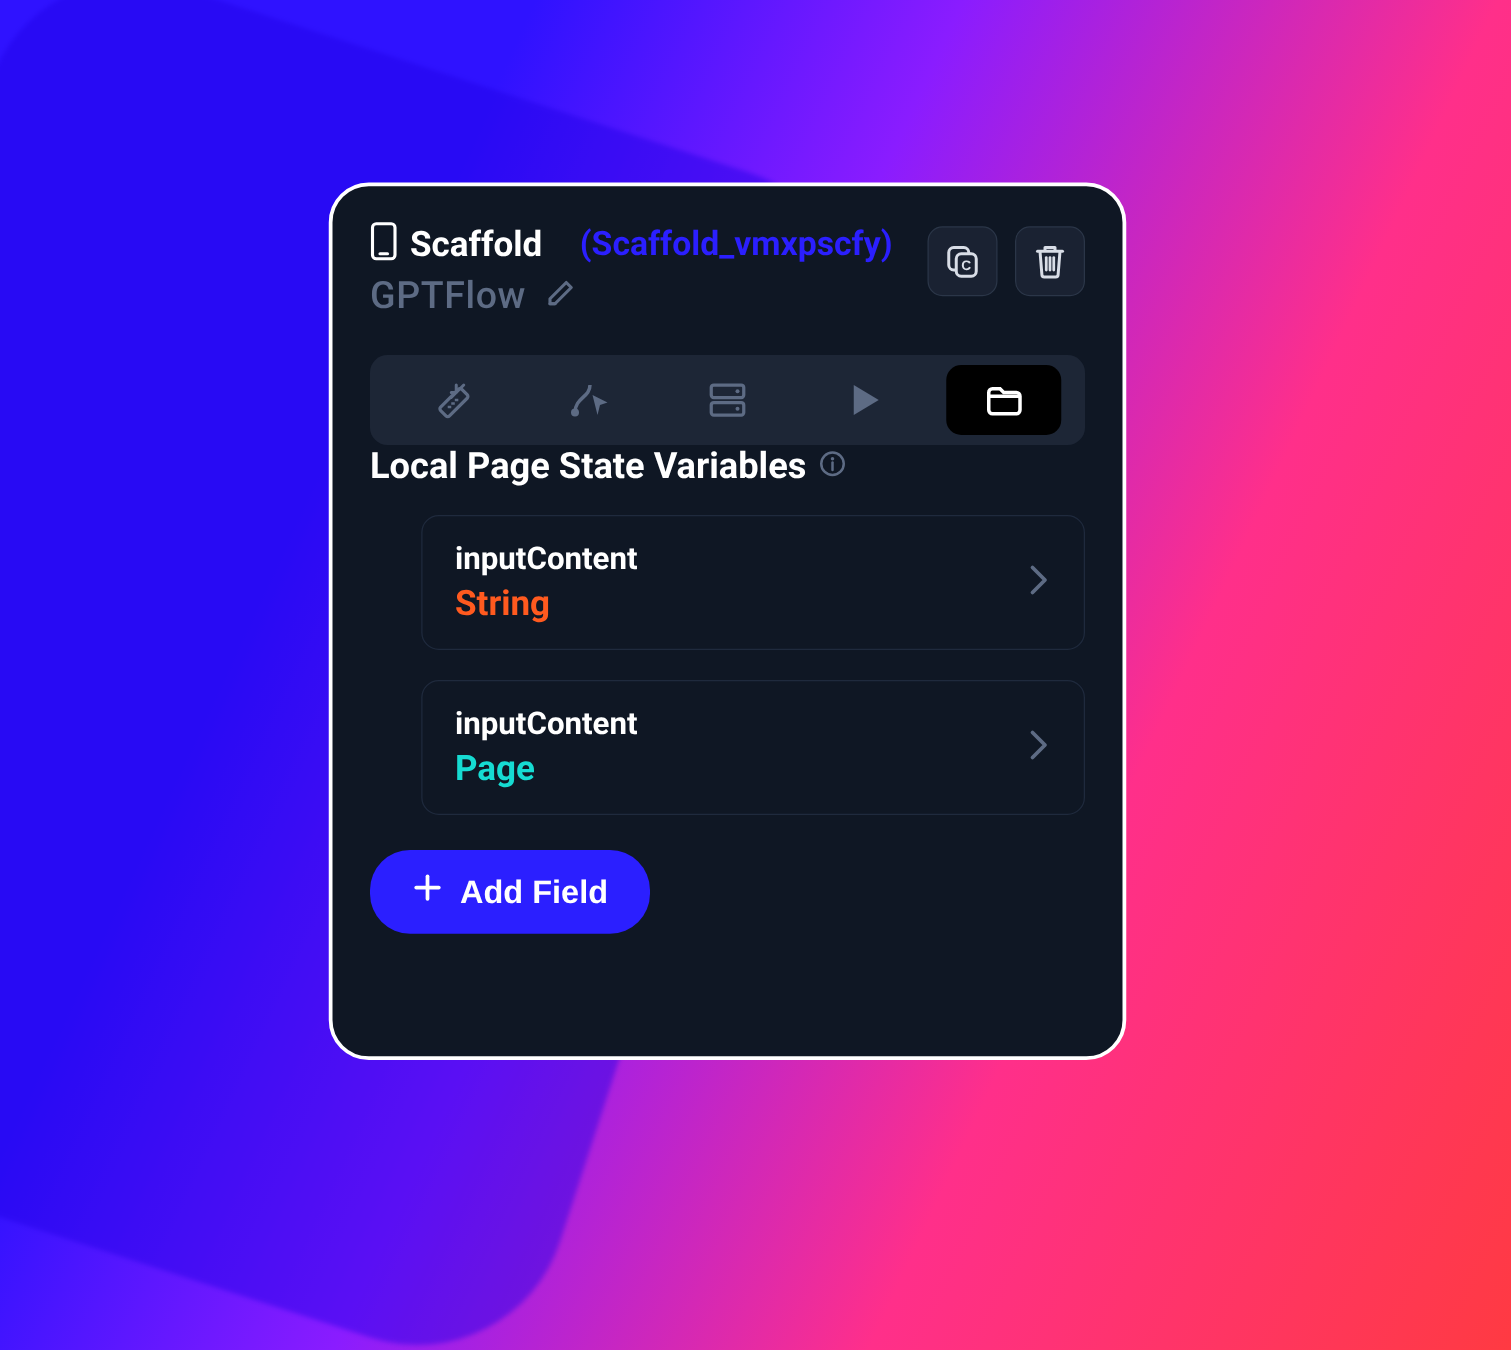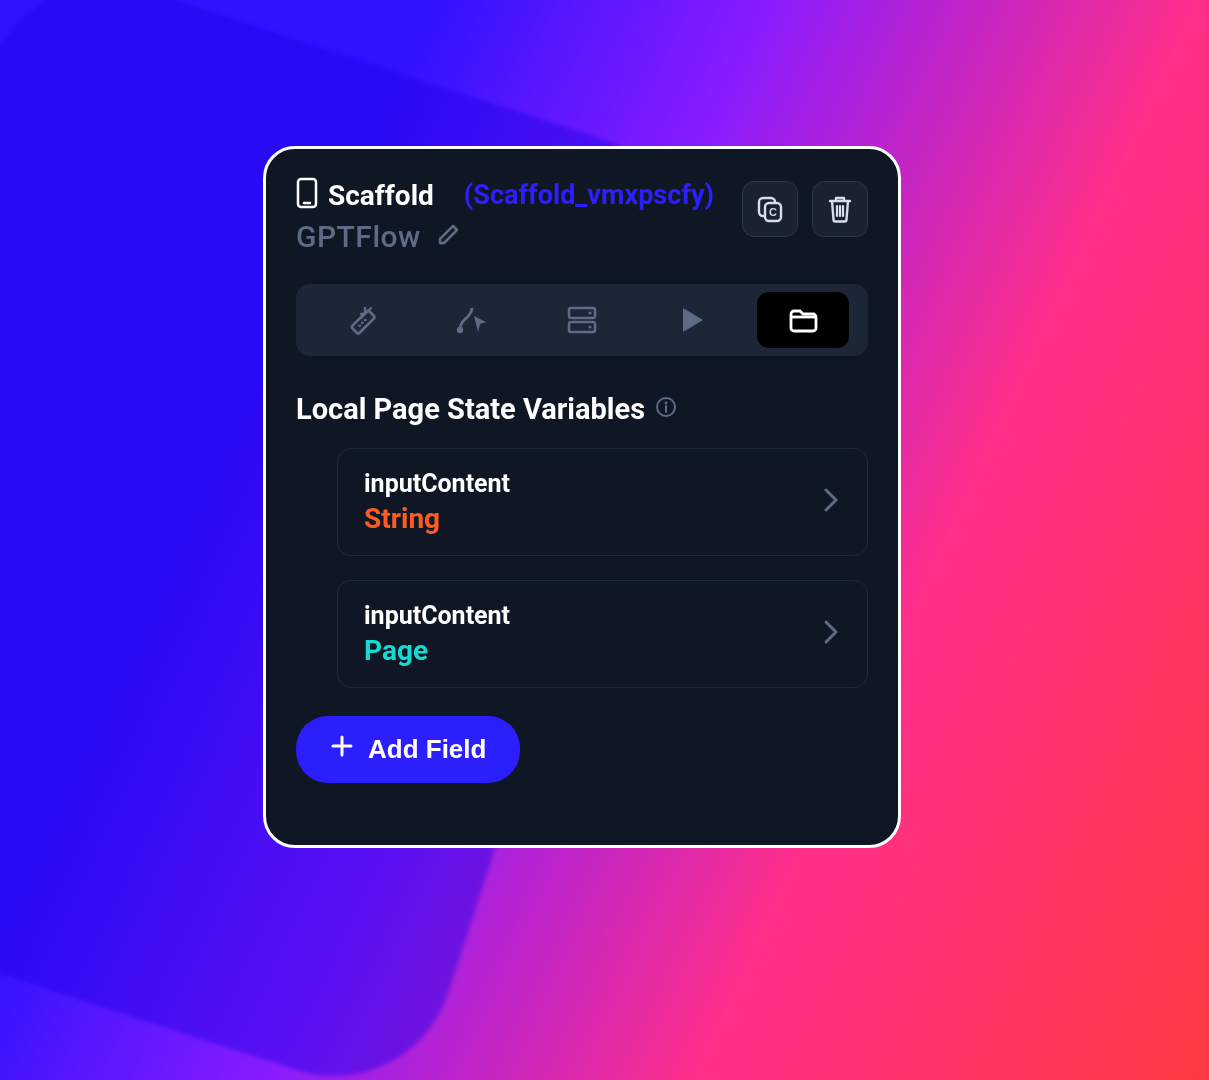--- a/index.html
+++ b/index.html
@@ -105,21 +105,20 @@
     align-items: center;
     justify-content: center;
     cursor: pointer;
   }
   .tab.active {
     background: #000000;
   }
   .tab svg { display: block; }
   
   .section-title-row {
-    margin-top: 36px;
     display: flex;
     align-items: center;
     gap: 10px;
   }
   .section-title {
     font-size: 29px;
     font-weight: 700;
     color: #ffffff;
   }
   

